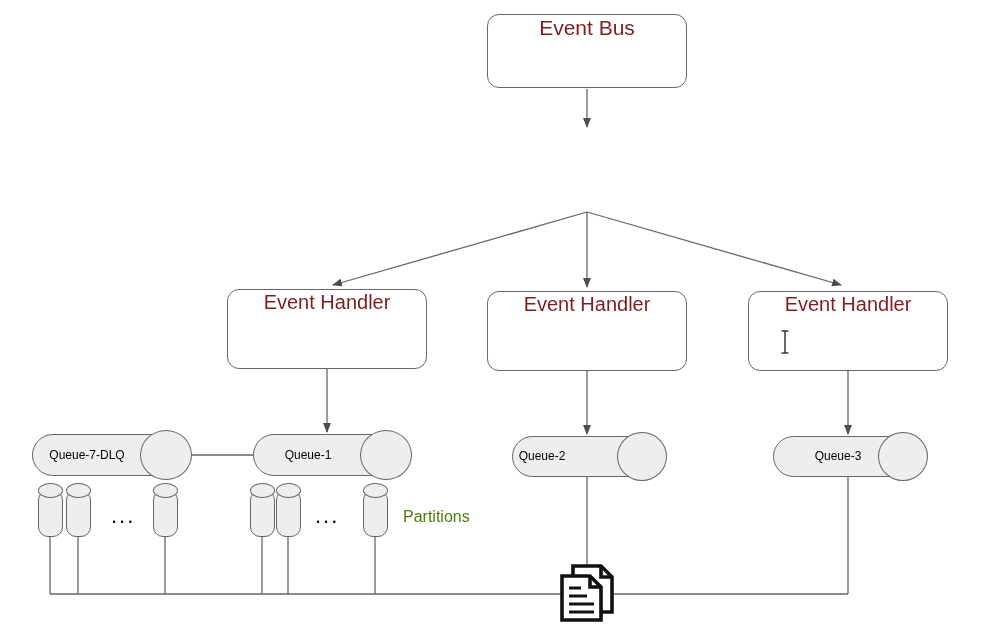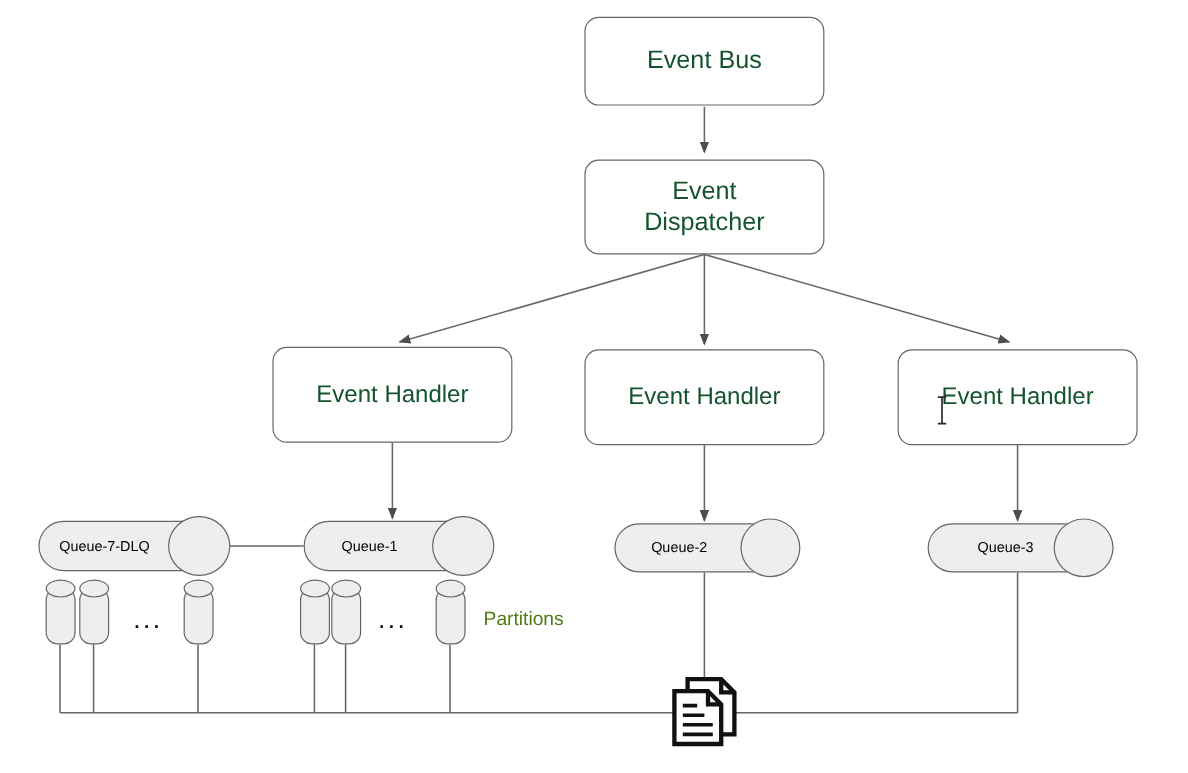--- a/index.html
+++ b/index.html
@@ -29,24 +29,24 @@
   }
 
   
   .node-box {
     position: absolute;
     box-sizing: border-box;
     background: #ffffff;
     border: 1.3px solid #666666;
     border-radius: 12px;
     display: flex;
-    align-items: center;
+    align-items: flex-start;
     justify-content: center;
     text-align: center;
-    color: #14532d;
+    color: #7f1d1d;
     line-height: 1.22;
     white-space: pre-line;
   }
   .node-box .lbl { display: block; }
 
   
   .queue {
     position: absolute;
     box-sizing: border-box;
     background: #eeeeee;
@@ -154,24 +154,20 @@
       <line x1="587" y1="477" x2="587" y2="568"></line>
 
       <line x1="848" y1="477" x2="848" y2="594"></line>
     </g>
   </svg>
 
   <div class="node-box" style="left:487px; top:14px; width:200px; height:74px; font-size:21px;">
     <span class="lbl">Event Bus</span>
   </div>
 
-  <div class="node-box" style="left:487px; top:133px; width:200px; height:79px; font-size:21px;">
-    <span class="lbl">Event
-Dispatcher</span>
-  </div>
 
   <div class="node-box" style="left:227px; top:289px; width:200px; height:80px; font-size:20px;">
     <span class="lbl">Event Handler</span>
   </div>
 
   <div class="node-box" style="left:487px; top:291px; width:200px; height:80px; font-size:20px;">
     <span class="lbl">Event Handler</span>
   </div>
 
   <div class="node-box" style="left:748px; top:291px; width:200px; height:80px; font-size:20px;">
@@ -181,21 +177,21 @@
   <div class="queue" style="left:32px; top:434px; width:152px; height:42px;"></div>
   <div class="queue-head" style="left:140px; top:430px; width:52px; height:50px;"></div>
   <div class="queue-label" style="left:32px; top:448px; width:110px;">Queue-7-DLQ</div>
 
   <div class="queue" style="left:253px; top:434px; width:150px; height:42px;"></div>
   <div class="queue-head" style="left:360px; top:430px; width:52px; height:50px;"></div>
   <div class="queue-label" style="left:253px; top:448px; width:110px;">Queue-1</div>
 
   <div class="queue" style="left:512px; top:436px; width:150px; height:41px;"></div>
   <div class="queue-head" style="left:617px; top:432px; width:50px; height:49px;"></div>
-  <div class="queue-label" style="left:512px; top:449px; width:108px;">Queue-2</div>
+  <div class="queue-label" style="left:488px; top:449px; width:108px;">Queue-2</div>
 
   <div class="queue" style="left:773px; top:436px; width:150px; height:41px;"></div>
   <div class="queue-head" style="left:878px; top:432px; width:50px; height:49px;"></div>
   <div class="queue-label" style="left:773px; top:449px; width:108px;padding-left:11px;">Queue-3</div>
 
   <div class="part-cyl" style="left:38px; top:483px; width:25px; height:54px;">
     <div class="part-body" style="top:7px; width:25px; height:47px;"></div>
     <div class="part-top" style="width:25px; height:15px;"></div>
   </div>
   <div class="part-cyl" style="left:66px; top:483px; width:25px; height:54px;">

